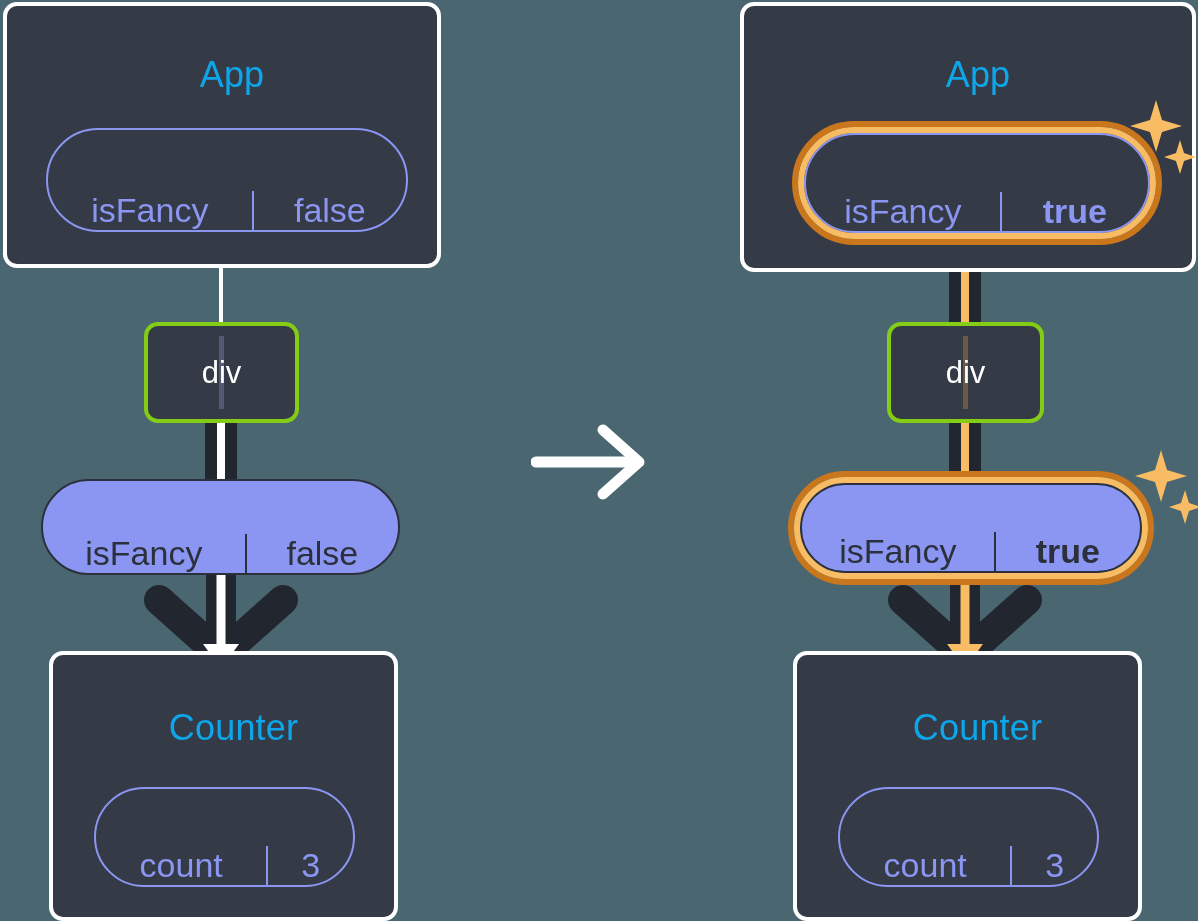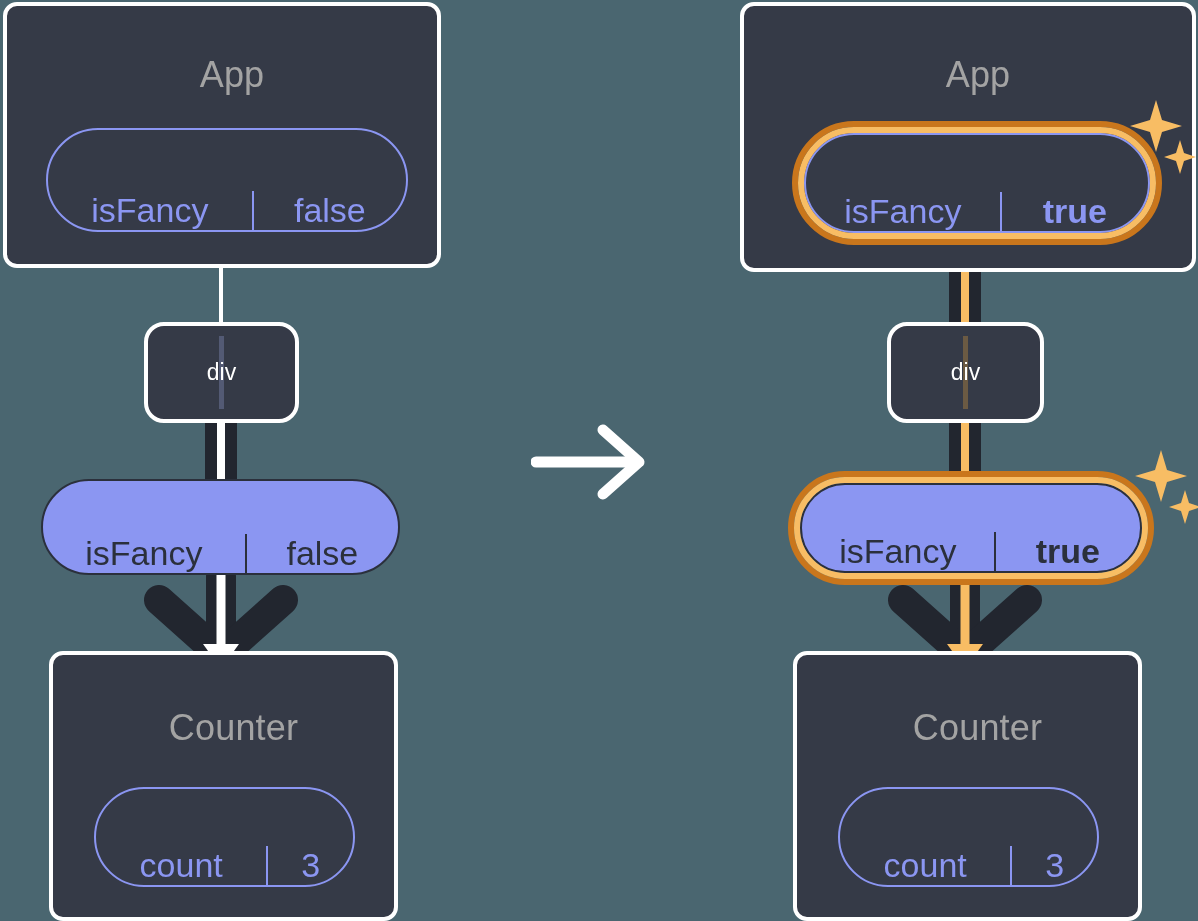--- a/index.html
+++ b/index.html
@@ -26,39 +26,39 @@
     background: #353a47;
     border: 4px solid #ffffff;
     border-radius: 14px;
     box-sizing: border-box;
     z-index: 6;
   }
   .cbox-title {
     position: absolute;
     left: 0; right: 0;
     text-align: center;
-    color: #a3a3a3;
+    color: #0ea5e9;
     font-size: 36px;
     font-weight: 400;
     letter-spacing: .2px;
     margin-left: 20px;
   }
 
   
   .divbox {
     position: absolute;
     background: #353a47;
-    border: 4px solid #ffffff;
-    border-radius: 20px;
+    border: 4px solid #84cc16;
+    border-radius: 14px;
     box-sizing: border-box;
     display: flex;
     align-items: center;
     justify-content: center;
     color: #ffffff;
-    font-size: 23px;
+    font-size: 31px;
     z-index: 6;
   }
   
   .divbox-ghost {
     position: absolute;
     width: 5px;
     top: 10px;
     bottom: 10px;
     left: 50%;
     margin-left: -2.5px;

